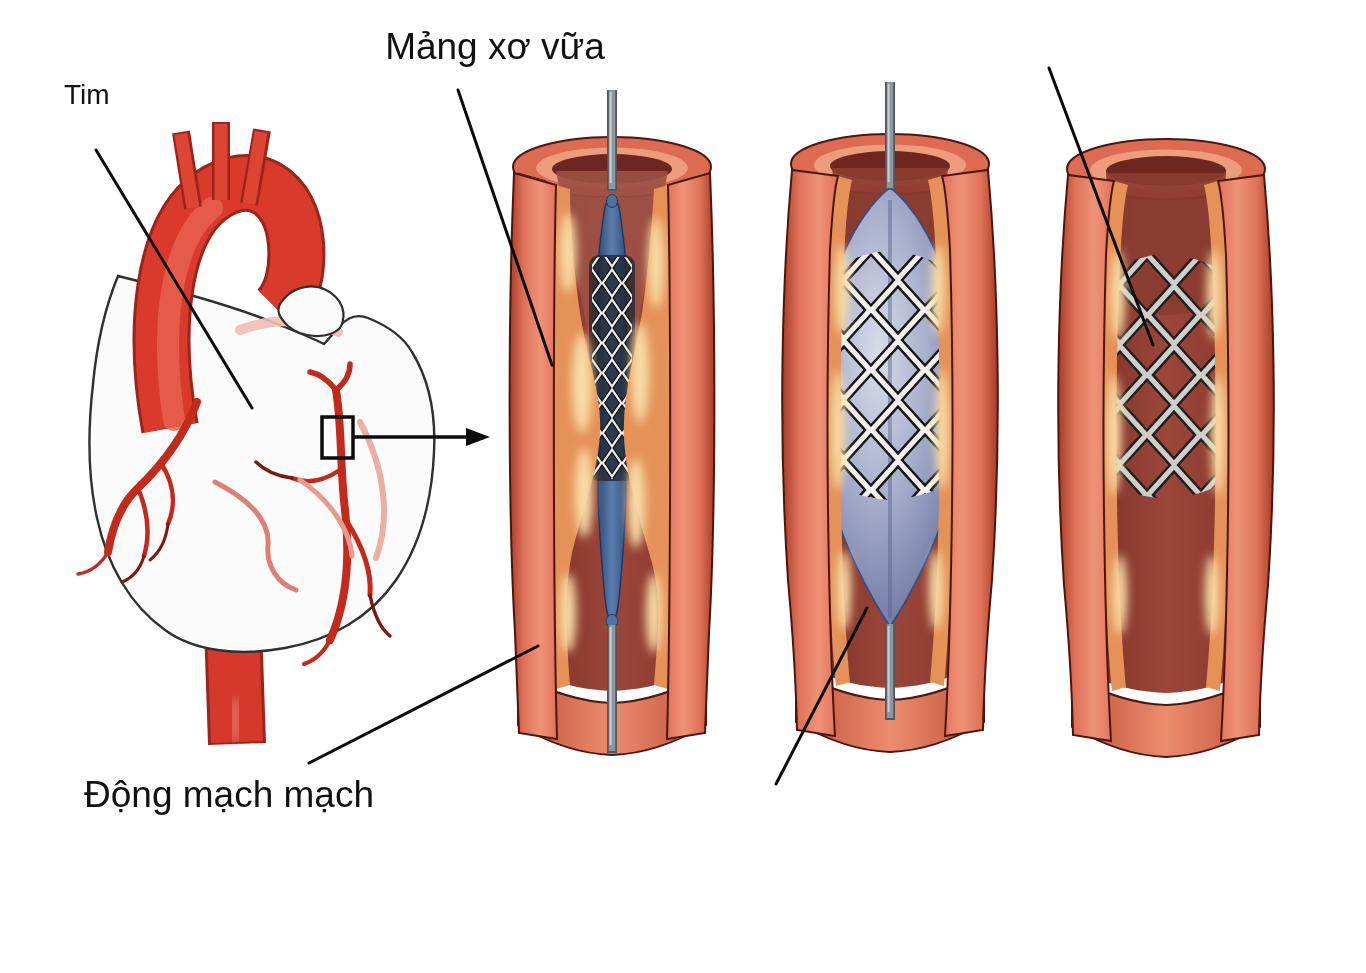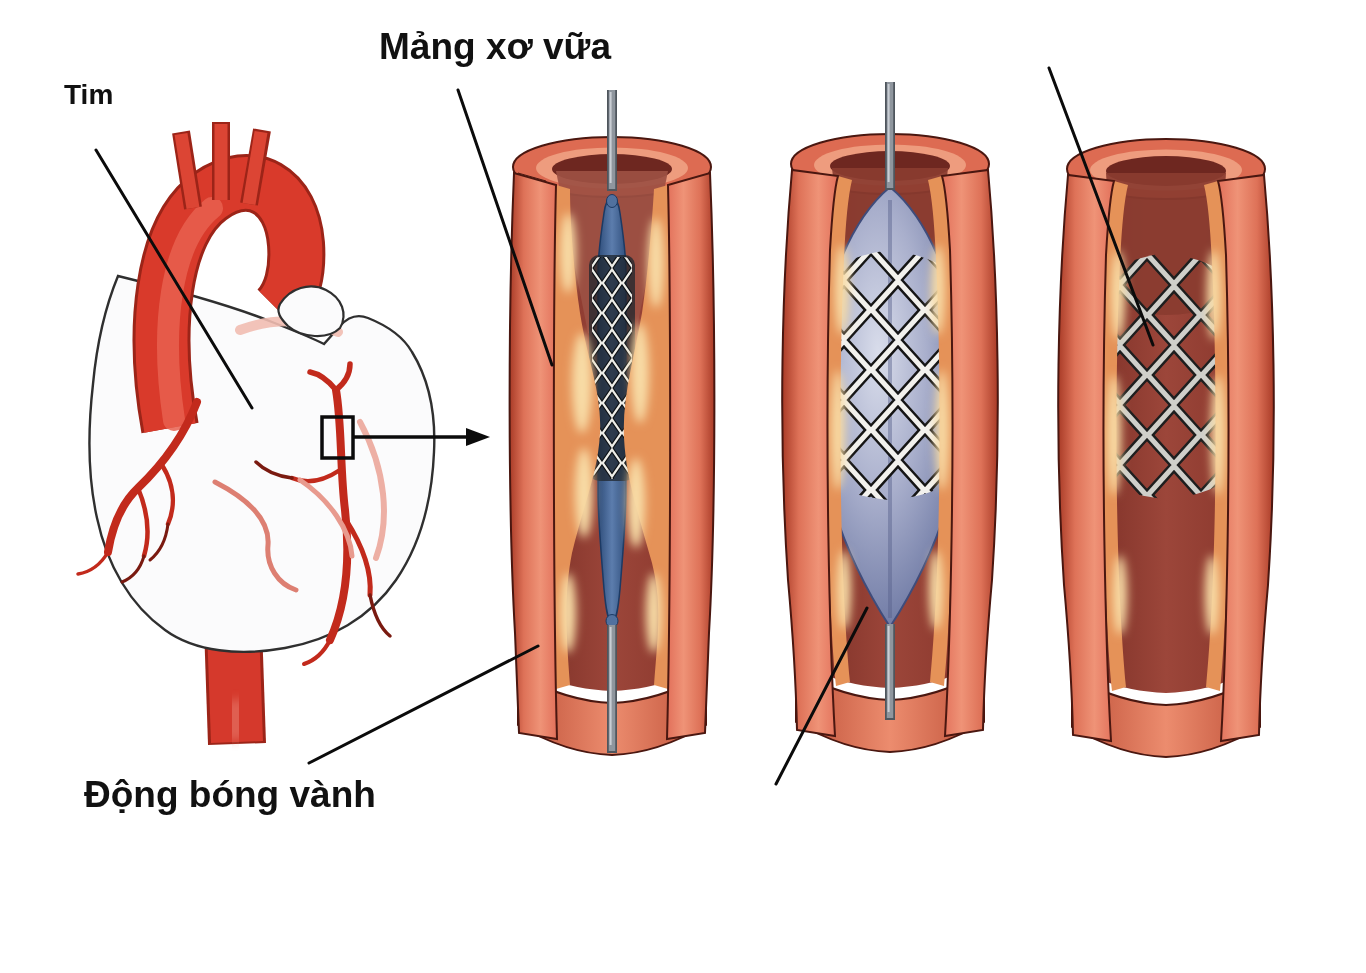--- a/index.html
+++ b/index.html
@@ -2,21 +2,21 @@
 <html><head>
 <meta charset="utf-8">
 <style>
   html,body{margin:0;padding:0;background:#ffffff;}
   .stage{
     position:relative;width:1366px;height:973px;background:#ffffff;overflow:hidden;
     font-family:"Liberation Sans","DejaVu Sans",sans-serif;
   }
   .stage svg{position:absolute;left:0;top:0;}
   .diagram-label{
-    position:absolute;font-weight:700;color:#111111;font-size:37px;line-height:1.22;
+    position:absolute;font-weight:400;color:#111111;font-size:37px;line-height:1.22;
     white-space:nowrap;letter-spacing:0px;
   }
   .centered{text-align:center;white-space:normal;}
 </style>
 </head>
 <body>
 
 <div class="stage">
 
 <svg width="1366" height="973" viewBox="0 0 1366 973">
@@ -271,18 +271,18 @@
     <line x1="309" y1="763" x2="538" y2="646"></line>
     <line x1="776" y1="784" x2="867" y2="608"></line>
   </g>
 </svg>
 
   <div class="diagram-label" style="left:64px;top:78px;font-size:28px;">Tim</div>
 
   <div class="diagram-label centered" style="left:350px;top:24px;width:290px;">Mảng xơ vữa</div>
 
 
-  <div class="diagram-label" style="left:84px;top:772px;">Động bóng vành</div>
+  <div class="diagram-label" style="left:84px;top:772px;">Động mạch mạch</div>
 
   <div class="diagram-label centered" style="left:560px;top:802px;width:400px;line-height:1.38;">
   </div>
 
 </div>
 
 </body></html>

